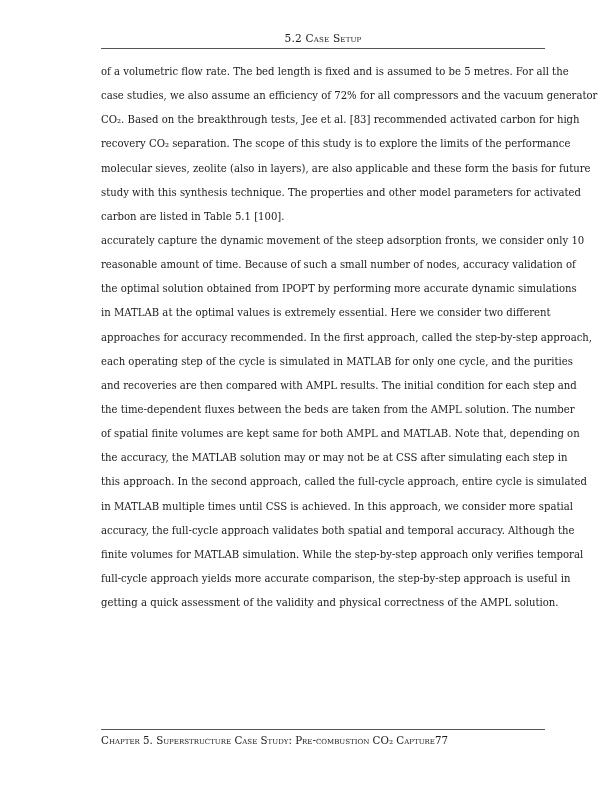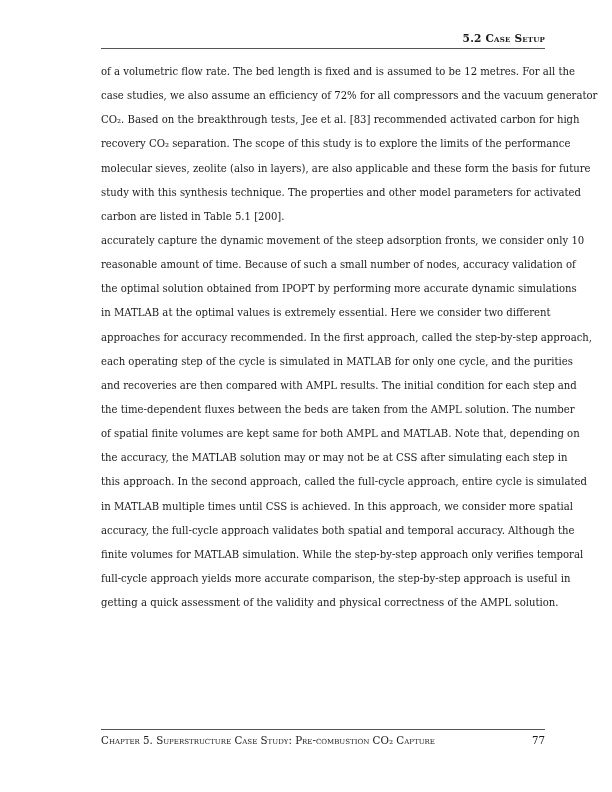--- a/index.html
+++ b/index.html
@@ -1,47 +1,47 @@
 <!DOCTYPE html>
 <html><head>
 <meta charset="utf-8">
 <style>
   html, body { margin:0; padding:0; background:#ffffff; }
   body { width:612px; height:792px; position:relative; overflow:hidden;
          font-family: "DejaVu Serif", "Liberation Serif", serif; color:#1a1a1a; }
   .running-head { position:absolute; left:101px; width:444px; top:32px; height:16px;
-                  text-align:right; font-size:10.6px; letter-spacing:0.2px;font-weight:bold; }
+                  text-align:center; font-size:10.6px; letter-spacing:0.2px; }
   .head-rule { position:absolute; left:101px; width:444px; top:48px; height:0;
                border-top:1px solid #555; }
   .sc { font-variant: small-caps; }
   .body { position:absolute; left:101px; width:444px; top:60px;
           font-size:10.1px; line-height:24.15px; text-align:justify; }
   .body p { margin:0; }
   .line { display:block; text-align:justify; text-align-last:justify; white-space:nowrap; height:24.15px; }
   .line.last { text-align-last:left; }
   .foot-rule { position:absolute; left:101px; width:444px; top:729px; height:0;
                border-top:1px solid #555; }
   .footer { position:absolute; left:101px; width:444px; top:734px; height:16px;
-            font-size:10.3px; display:flex; justify-content:space-between; }
+            font-size:10.3px; display:flex; }
 </style>
 </head>
 <body>
 
 <div class="running-head sc">5.2 Case Setup</div>
 <div class="head-rule"></div>
 
 <div class="body">
   <p>
-    <span class="line">of a volumetric flow rate. The bed length is fixed and is assumed to be 12 metres. For all the</span>
+    <span class="line">of a volumetric flow rate. The bed length is fixed and is assumed to be 5 metres. For all the</span>
     <span class="line">case studies, we also assume an efficiency of 72% for all compressors and the vacuum generator</span>
     <span class="line">CO₂. Based on the breakthrough tests, Jee et al. [83] recommended activated carbon for high</span>
     <span class="line">recovery CO₂ separation. The scope of this study is to explore the limits of the performance</span>
     <span class="line">molecular sieves, zeolite (also in layers), are also applicable and these form the basis for future</span>
     <span class="line">study with this synthesis technique. The properties and other model parameters for activated</span>
-    <span class="line last">carbon are listed in Table 5.1 [200].</span>
+    <span class="line last">carbon are listed in Table 5.1 [100].</span>
   </p>
   <p>
     <span class="line">accurately capture the dynamic movement of the steep adsorption fronts, we consider only 10</span>
     <span class="line">reasonable amount of time. Because of such a small number of nodes, accuracy validation of</span>
     <span class="line">the optimal solution obtained from IPOPT by performing more accurate dynamic simulations</span>
     <span class="line">in MATLAB at the optimal values is extremely essential. Here we consider two different</span>
     <span class="line">approaches for accuracy recommended. In the first approach, called the step-by-step approach,</span>
     <span class="line">each operating step of the cycle is simulated in MATLAB for only one cycle, and the purities</span>
     <span class="line">and recoveries are then compared with AMPL results. The initial condition for each step and</span>
     <span class="line">the time-dependent fluxes between the beds are taken from the AMPL solution. The number</span>

